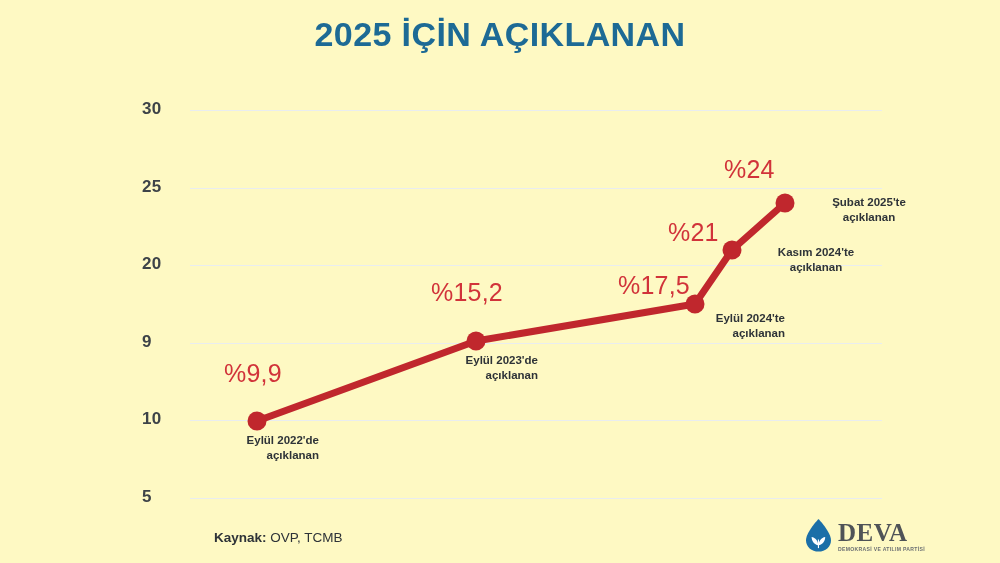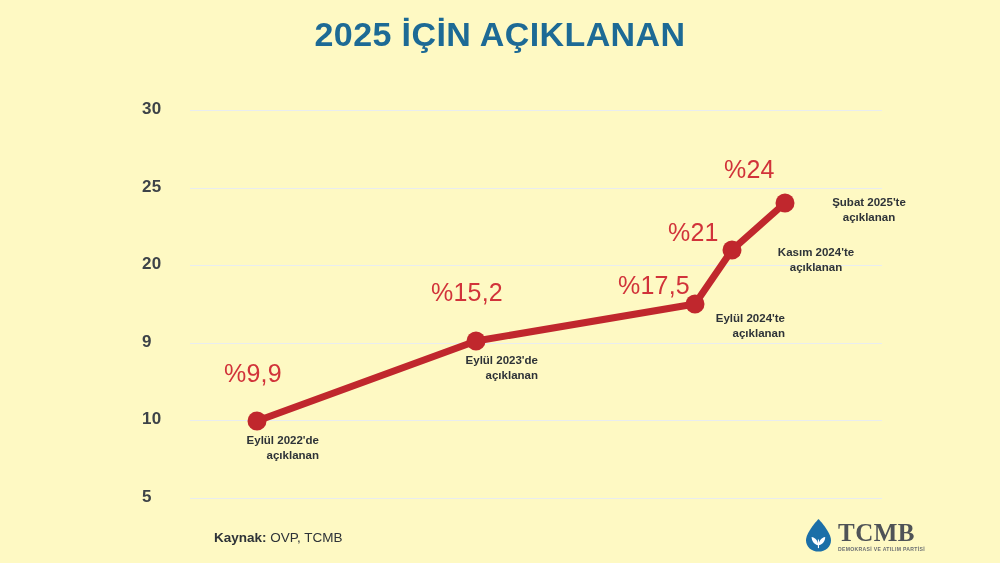--- a/index.html
+++ b/index.html
@@ -217,18 +217,18 @@
   </div>
 
   <div class="logo">
     <svg class="logo-drop" viewBox="0 0 27 33">
       <path d="M13.5 0 C13.5 0 1 13.2 1 21.2 C1 27.8 6.6 32.6 13.5 32.6 C20.4 32.6 26 27.8 26 21.2 C26 13.2 13.5 0 13.5 0 Z" fill="#1b6fa8"></path>
       <path d="M13.6 26.2 C13.6 22.0 16.4 18.6 20.2 18.0 C20.2 22.3 17.4 25.7 13.6 26.2 Z" fill="#ffffff"></path>
       <path d="M13.2 26.3 C13.2 22.1 10.4 18.7 6.6 18.1 C6.6 22.4 9.4 25.8 13.2 26.3 Z" fill="#ffffff"></path>
       <rect x="12.9" y="20.5" width="1.1" height="8.6" fill="#ffffff"></rect>
     </svg>
     <div class="logo-text">
-      <div class="logo-name">TCMB</div>
+      <div class="logo-name">DEVA</div>
       <div class="logo-tag">DEMOKRASİ VE ATILIM PARTİSİ</div>
     </div>
   </div>
 
 </div>
 
 </body></html>

